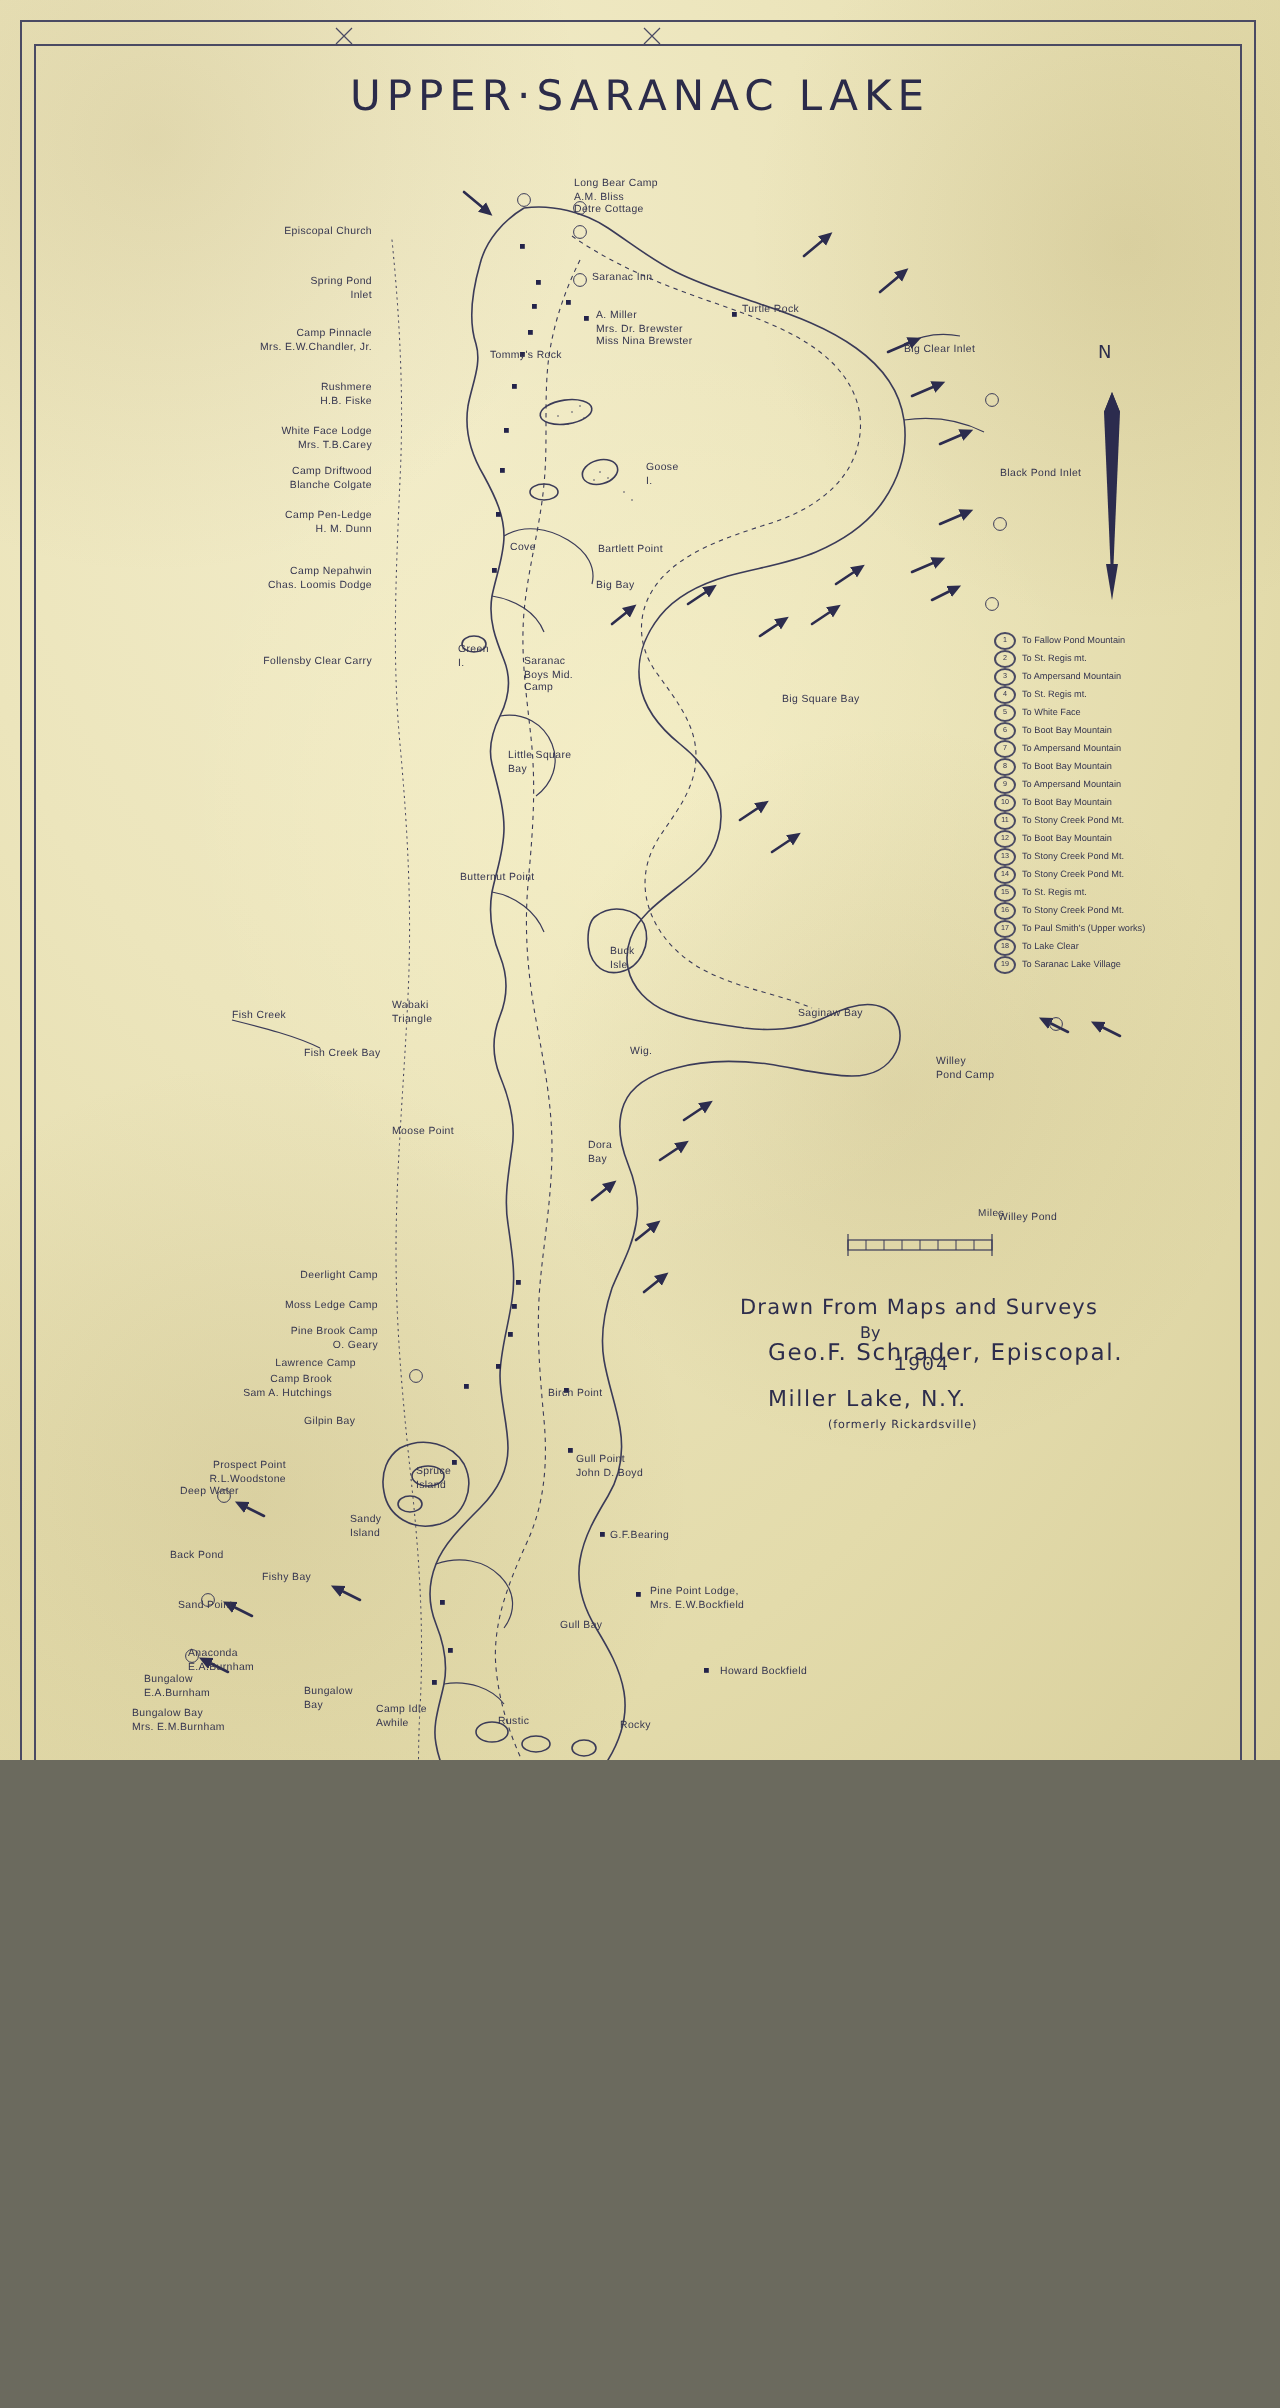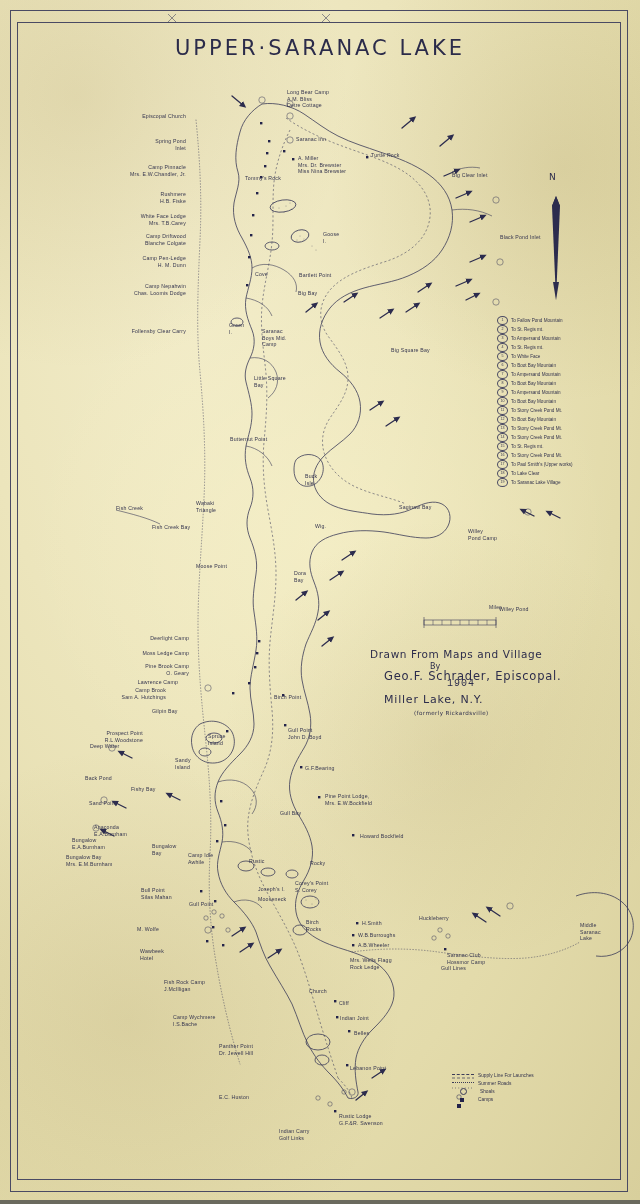--- a/index.html
+++ b/index.html
@@ -9,21 +9,21 @@
   }
   body {
     width: 640px;
     height: 1204px;
     overflow: hidden;
     font-family: "Liberation Sans", sans-serif;
   }
   .page {
     position: relative;
     width: 640px;
-    height: 1200px;
+    height: 880px;
     background:
       radial-gradient(ellipse at 30% 20%, #f2ecc9 0%, #ece5bc 35%, #e3dbab 70%, #d8cf9c 100%);
     overflow: hidden;
   }
   
   .page::before {
     content: "";
     position: absolute;
     inset: 0;
     background:
@@ -594,21 +594,21 @@
       <div class="row"><span class="num">13</span><span>To Stony Creek Pond Mt.</span></div>
       <div class="row"><span class="num">14</span><span>To Stony Creek Pond Mt.</span></div>
       <div class="row"><span class="num">15</span><span>To St. Regis mt.</span></div>
       <div class="row"><span class="num">16</span><span>To Stony Creek Pond Mt.</span></div>
       <div class="row"><span class="num">17</span><span>To Paul Smith's (Upper works)</span></div>
       <div class="row"><span class="num">18</span><span>To Lake Clear</span></div>
       <div class="row"><span class="num">19</span><span>To Saranac Lake Village</span></div>
     </div>
 
   <div class="credit">
-    <div class="l1">Drawn From Maps and Village</div>
+    <div class="l1">Drawn From Maps and Surveys</div>
     <div class="by">By</div>
     <div class="l2">Geo.F. Schrader,   Episcopal.</div>
     <div class="yr">1904</div>
     <div class="l3">Miller Lake,  N.Y.</div>
     <div class="l5">(formerly Rickardsville)</div>
   </div>
 
   <div class="compass-label">N</div>
 
   <div class="scale-label">Miles</div>

